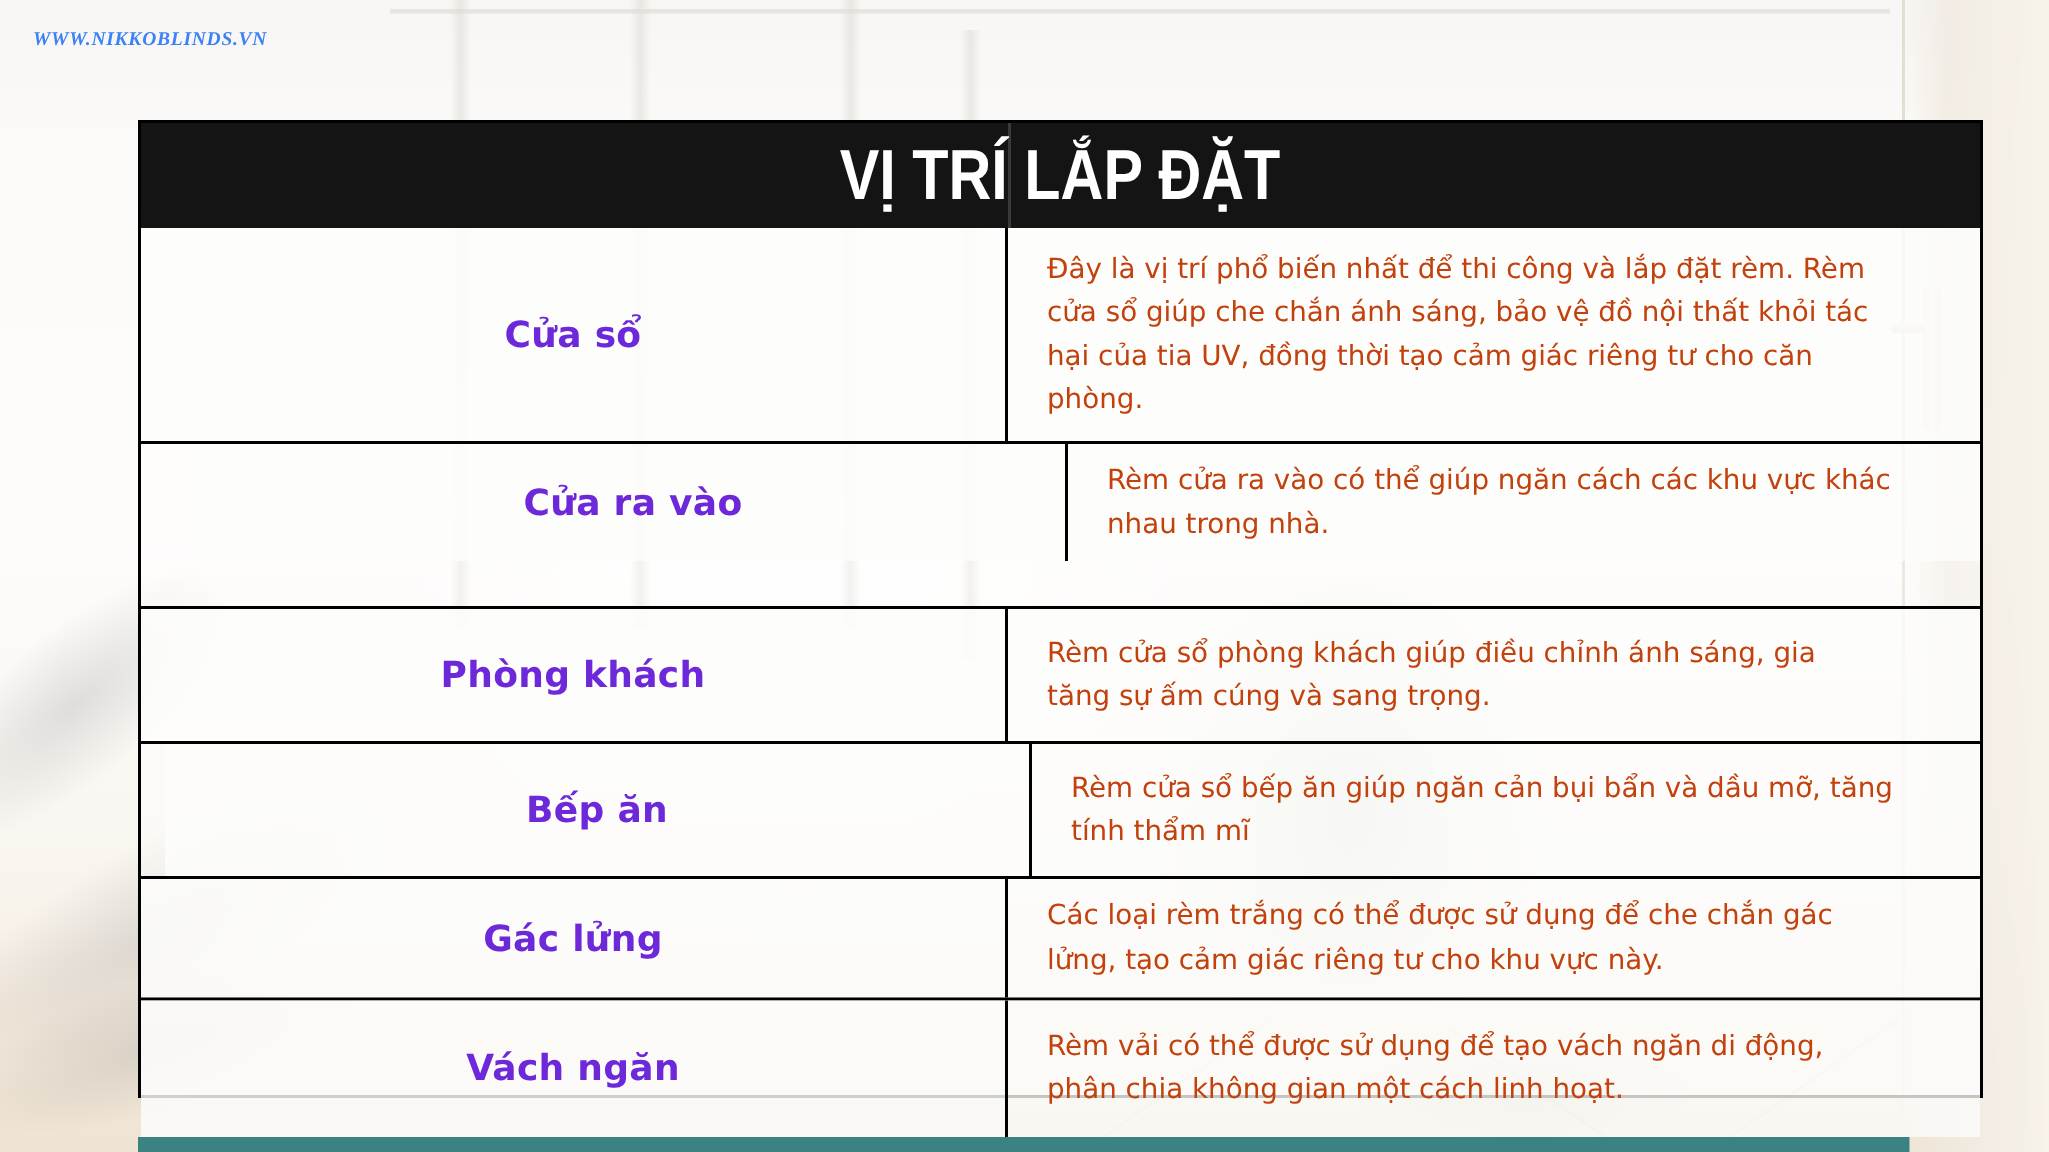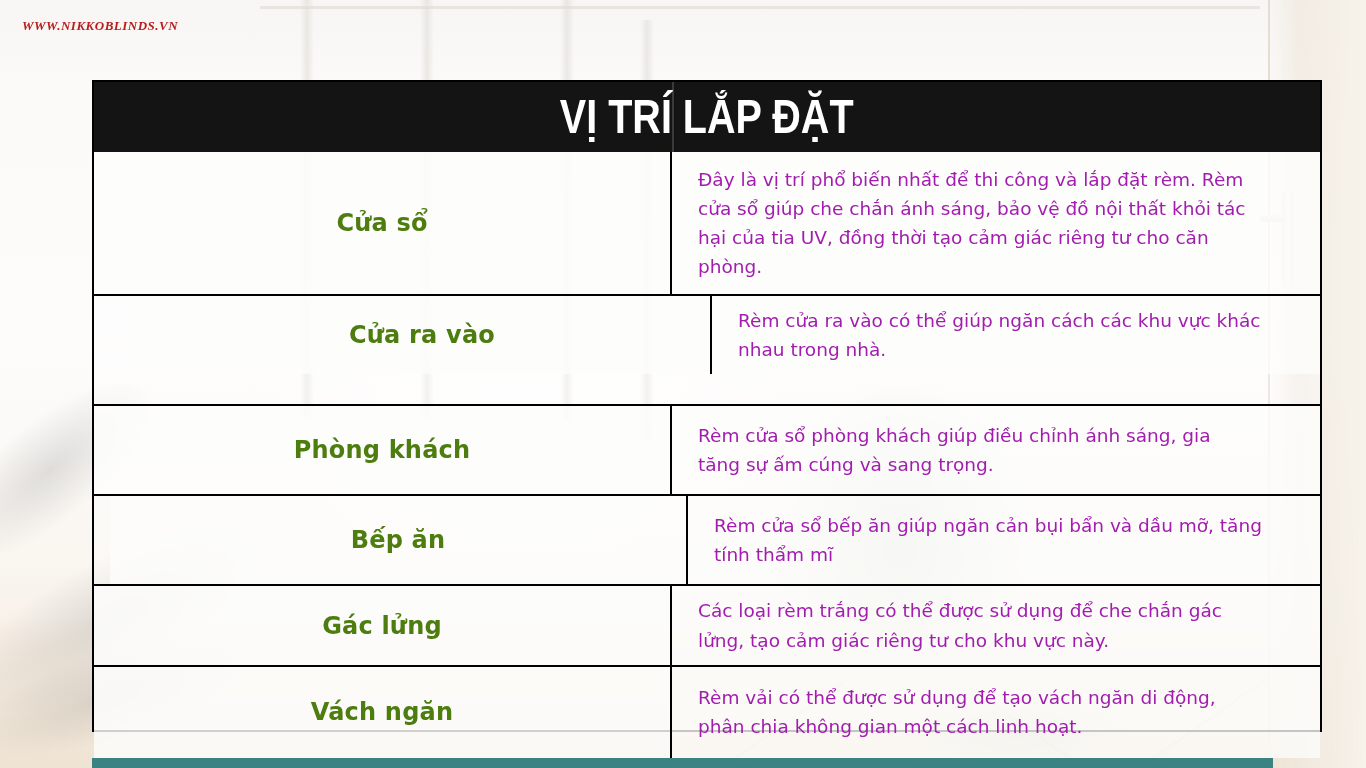--- a/index.html
+++ b/index.html
@@ -62,21 +62,21 @@
     font-size:46px;line-height:1;color:#35404e;letter-spacing:1px;
     transform:scaleY(1.05);transform-origin:left top;display:inline-block;
   }
   .logo-reg{
     font-family:"Liberation Serif",serif;font-size:15px;color:#5a646f;
     vertical-align:top;position:relative;top:-4px;left:2px;font-style:normal;font-weight:bold;
   }
   .logo-site{
     font-family:"Liberation Serif","DejaVu Serif",serif;
     font-weight:bold;font-style:italic;
-    font-size:13px;color:#b91c1c;letter-spacing:0.5px;margin-top:6px;
+    font-size:13px;color:#3b82f6;letter-spacing:0.5px;margin-top:6px;
   }
   
   .nikko-table{
     position:absolute;left:92px;top:80px;width:1230px;height:652px;
     border:2px solid #000;box-sizing:border-box;
     display:flex;flex-direction:column;
     background:rgba(255,255,255,0.35);
   }
   .t-header{
     height:70px;flex:0 0 70px;background:#141414;position:relative;
@@ -101,24 +101,24 @@
     width:578px;flex:0 0 578px;border-right:2px solid #000;box-sizing:border-box;
     display:flex;align-items:center;justify-content:center;
     background:rgba(253,252,251,0.82);
   }
   .c-right{
     flex:1 1 auto;display:flex;align-items:center;box-sizing:border-box;
     padding:10px 30px 10px 26px;
     background:rgba(253,252,251,0.78);
   }
   .lbl{
-    font-size:24px;font-weight:bold;color:#4d7c0f;letter-spacing:0.2px;
+    font-size:24px;font-weight:bold;color:#6d28d9;letter-spacing:0.2px;
   }
   .desc{
-    font-size:18.5px;color:#a21caf;line-height:1.58;max-width:550px;
+    font-size:18.5px;color:#c2410c;line-height:1.58;max-width:550px;
   }
   
   .accent-bar{
     position:absolute;left:92px;bottom:0;width:1181px;height:10px;background:#3b8383;
   }
 </style>
 </head>
 <body>
 
 <div class="bg">

